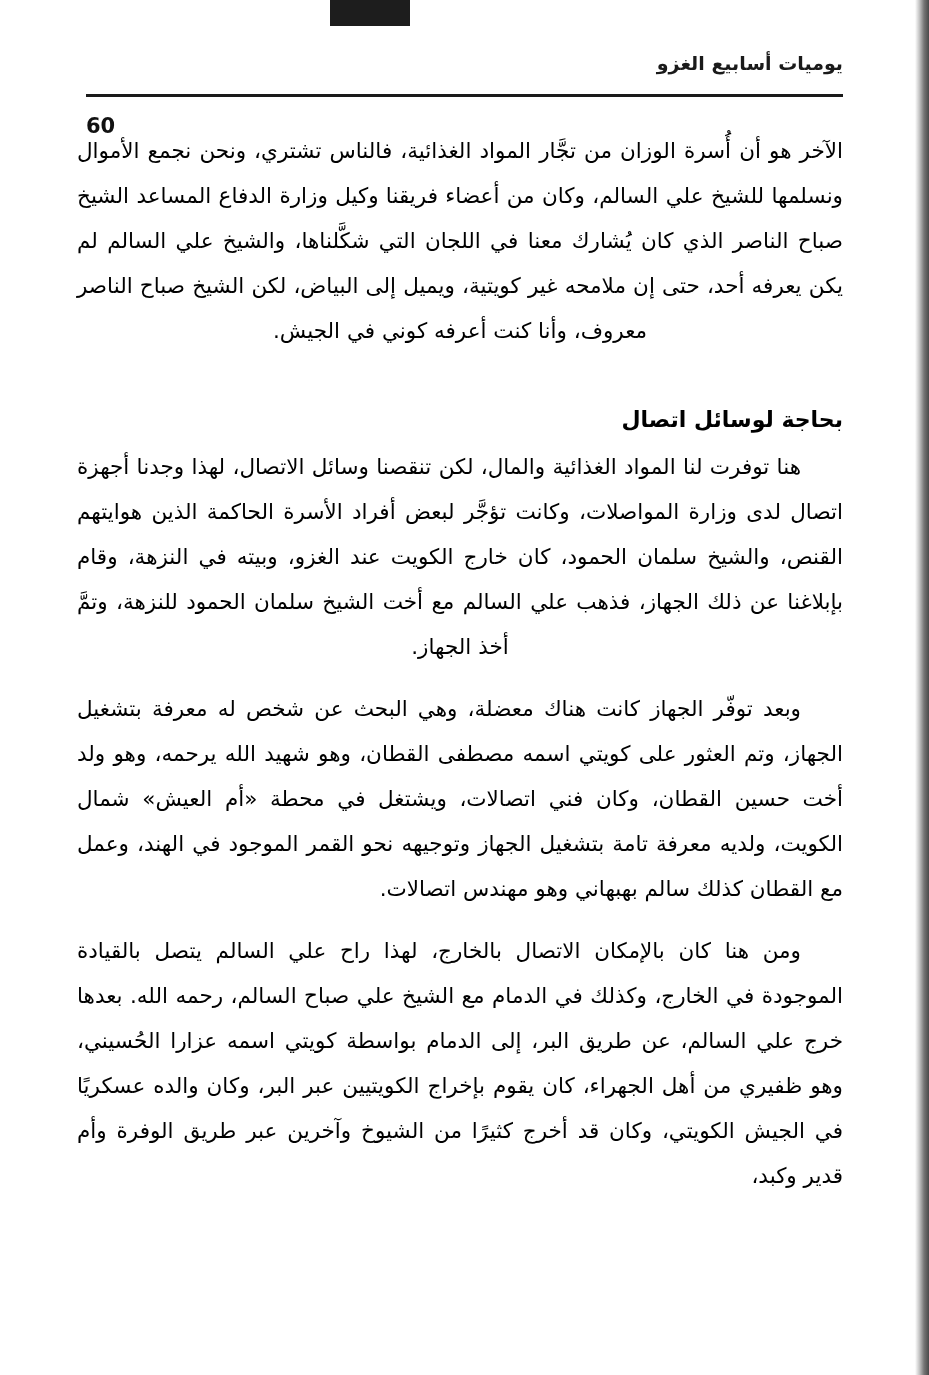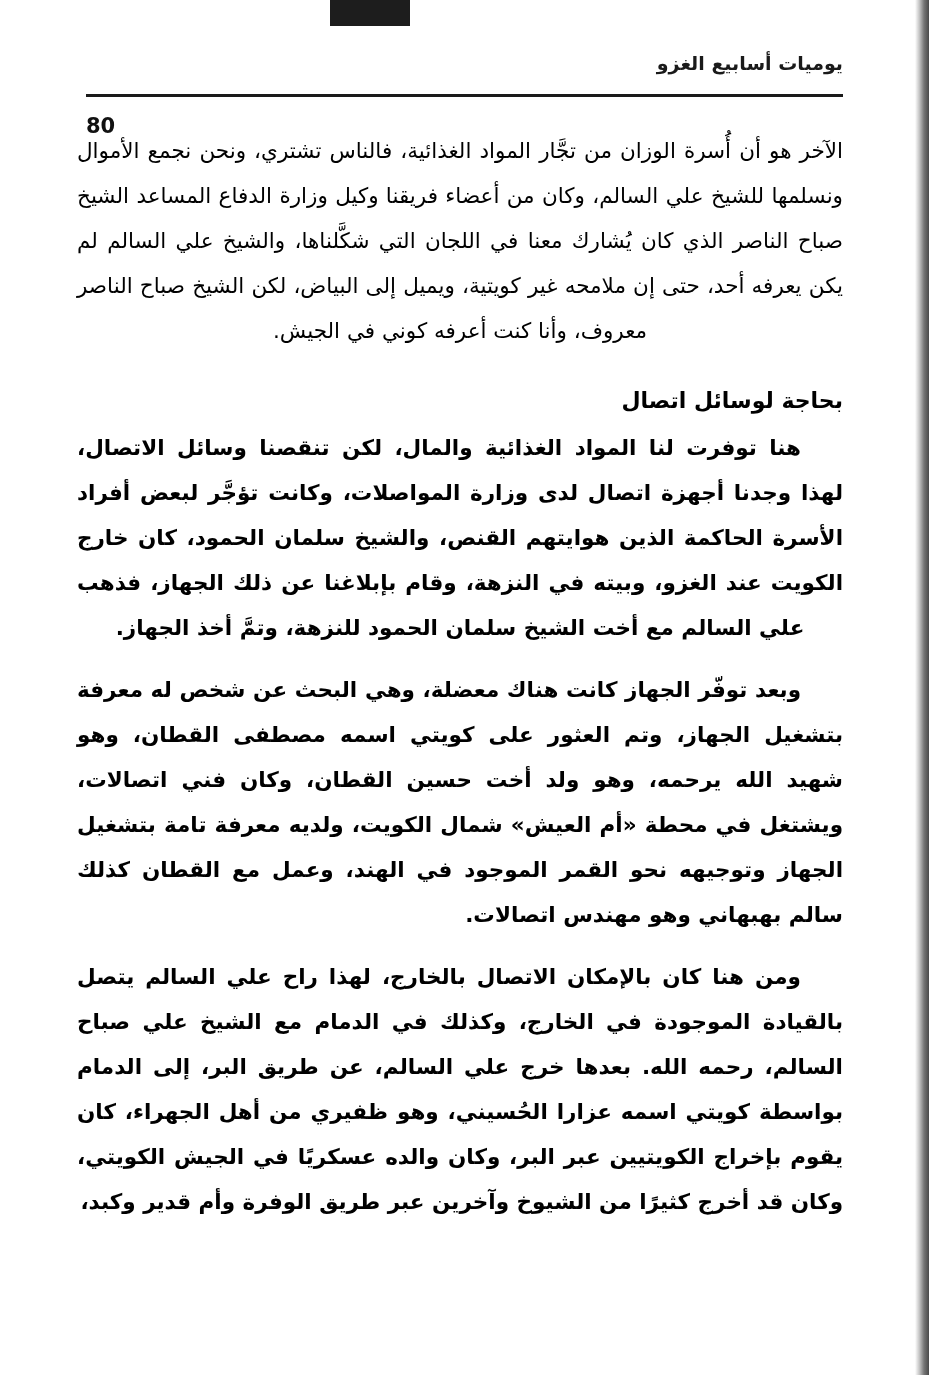--- a/index.html
+++ b/index.html
@@ -90,50 +90,49 @@
   p.para {
     margin: 0 0 0 0;
     font-size: 21.5px;
     line-height: 45px;
     font-family: "DejaVu Sans", sans-serif;
     color: #000;
     text-indent: 0;
   }
   p.para.indent {
     text-indent: 42px;
-    font-weight: bold;
   }
   p.para + p.para {
     margin-top: 17px;
   }
   p.last-line-center {
     text-align-last: center;
   }
 
   h2.subhead {
-    margin: 35px 0 12px 0;
+    margin: 54px 0 12px 0;
     font-size: 22px;
     font-weight: bold;
     font-family: "DejaVu Sans", sans-serif;
     text-align: right;
     color: #000;
   }
 </style>
 </head>
 <body>
 
 <div class="page">
 
   <div class="scan-edge"></div>
   <div class="scan-edge-top"></div>
 
   <div class="header-area">
     <div class="running-head">يوميات أسابيع الغزو</div>
     <div class="header-rule"></div>
-    <div class="folio">80</div>
+    <div class="folio">60</div>
   </div>
 
   <div class="body-col">
 
     <p class="para last-line-center">الآخر هو أن أُسرة الوزان من تجَّار المواد الغذائية، فالناس تشتري، ونحن نجمع الأموال ونسلمها للشيخ علي السالم، وكان من أعضاء فريقنا وكيل وزارة الدفاع المساعد الشيخ صباح الناصر الذي كان يُشارك معنا في اللجان التي شكَّلناها، والشيخ علي السالم لم يكن يعرفه أحد، حتى إن ملامحه غير كويتية، ويميل إلى البياض، لكن الشيخ صباح الناصر معروف، وأنا كنت أعرفه كوني في الجيش.</p>
 
     <h2 class="subhead">بحاجة لوسائل اتصال</h2>
 
     <p class="para indent last-line-center">هنا توفرت لنا المواد الغذائية والمال، لكن تنقصنا وسائل الاتصال، لهذا وجدنا أجهزة اتصال لدى وزارة المواصلات، وكانت تؤجَّر لبعض أفراد الأسرة الحاكمة الذين هوايتهم القنص، والشيخ سلمان الحمود، كان خارج الكويت عند الغزو، وبيته في النزهة، وقام بإبلاغنا عن ذلك الجهاز، فذهب علي السالم مع أخت الشيخ سلمان الحمود للنزهة، وتمَّ أخذ الجهاز.</p>
 

